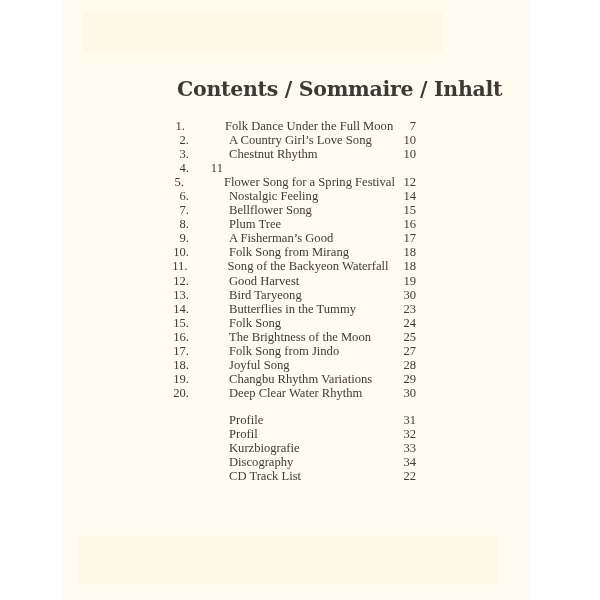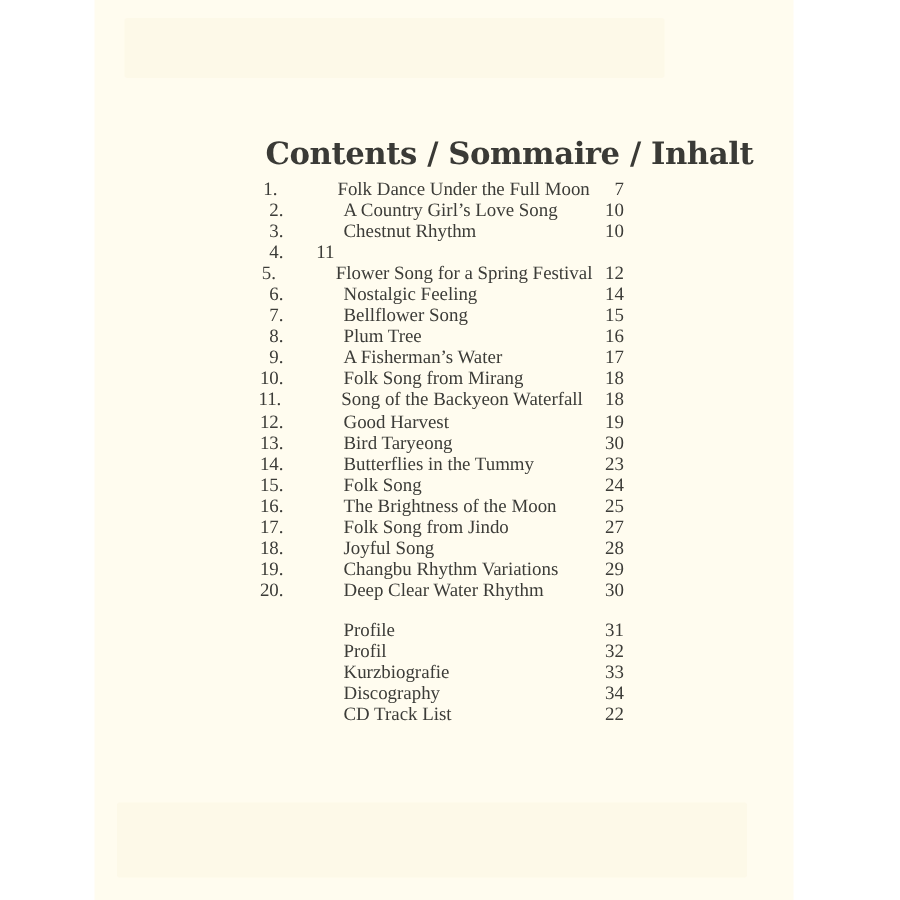--- a/index.html
+++ b/index.html
@@ -3,21 +3,21 @@
   <meta charset="utf-8">
   <style>
     html, body { margin: 0; padding: 0; background: #ffffff; }
     body { width: 600px; height: 600px; position: relative; overflow: hidden; }
     .page {
       position: absolute; left: 63px; top: 0; width: 466px; height: 600px;
       background: #fffcef;
     }
     .ghost { position: absolute; background: #fbf6e2; opacity: 0.55; border-radius: 2px; }
     .title {
-      position: absolute; left: 177px; top: 90px;
+      position: absolute; left: 177px; top: 77px;
       font-family: "DejaVu Serif", serif; font-weight: bold; font-size: 20.5px;
       color: #3a3a36; letter-spacing: -0.3px; white-space: nowrap;
     }
     .toc {
       position: absolute; left: 172px; top: 119px; width: 244px;
       font-family: "Liberation Serif", serif; font-size: 12.6px; color: #3c3c38;
     }
     .row { display: flex; height: 14.05px; line-height: 14.05px; white-space: nowrap; }
     .num { width: 17px; text-align: right; margin-right: 4px; }
     .label { flex: 1; margin-left: 36px; }
@@ -71,21 +71,21 @@
         <span class="label">Bellflower Song</span>
         <span class="page-num">15</span>
       </div>
       <div class="row">
         <span class="num">8.</span>
         <span class="label">Plum Tree</span>
         <span class="page-num">16</span>
       </div>
       <div class="row">
         <span class="num">9.</span>
-        <span class="label">A Fisherman’s Water</span>
+        <span class="label">A Fisherman’s Good</span>
         <span class="page-num">17</span>
       </div>
       <div class="row">
         <span class="num">10.</span>
         <span class="label">Folk Song from Mirang</span>
         <span class="page-num">18</span>
       </div>
       <div class="row">
         <span class="num">11.</span>
         <span class="label">Song of the Backyeon Waterfall</span>

